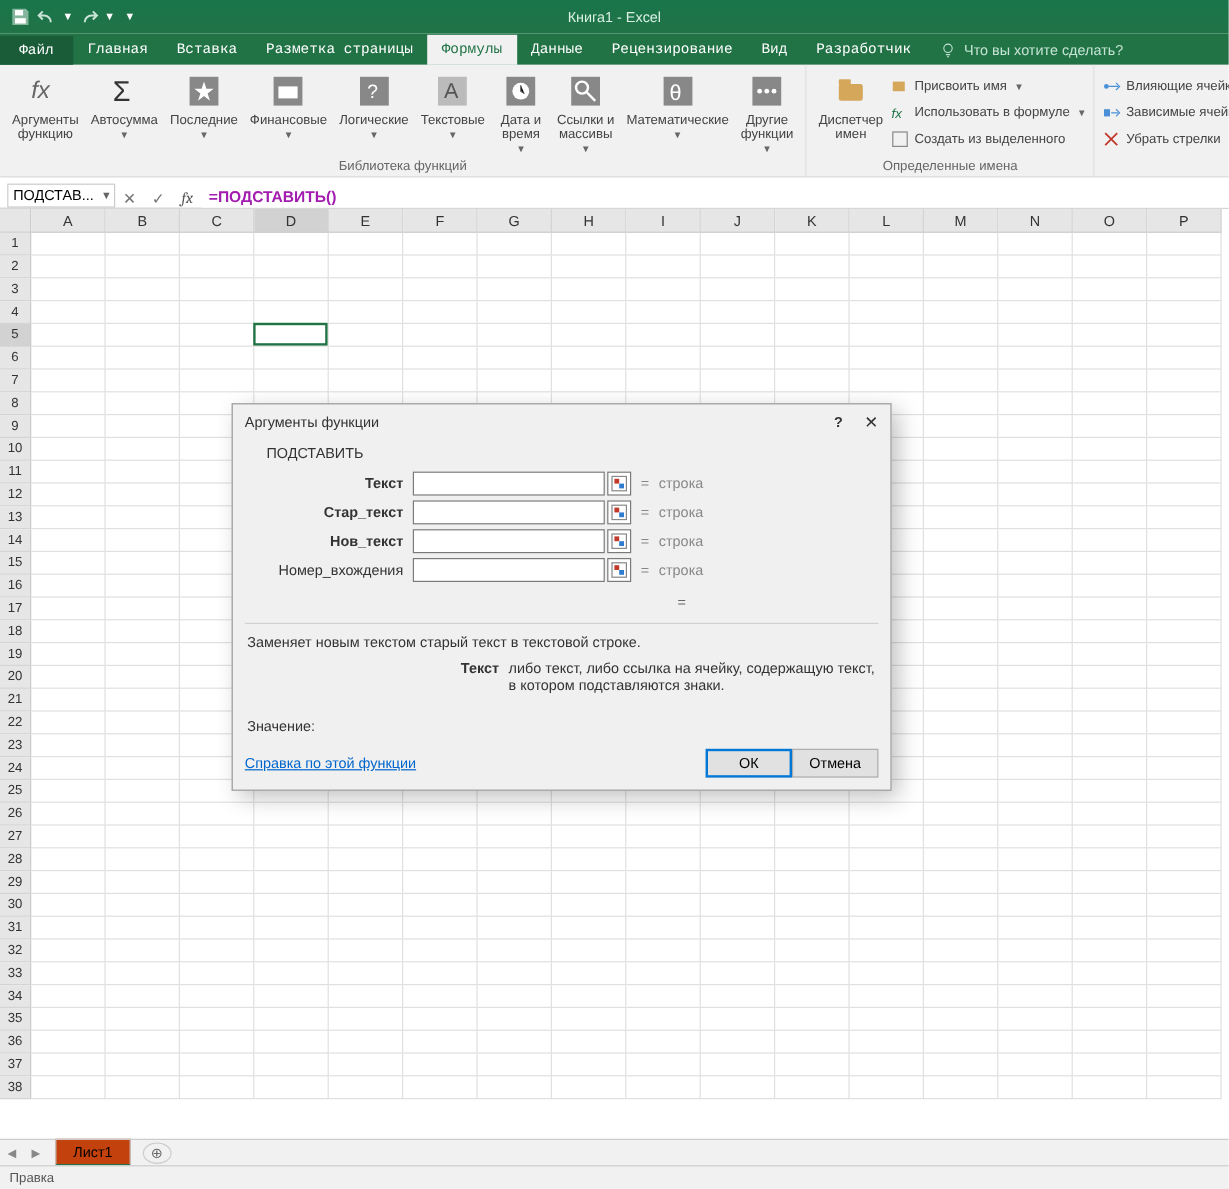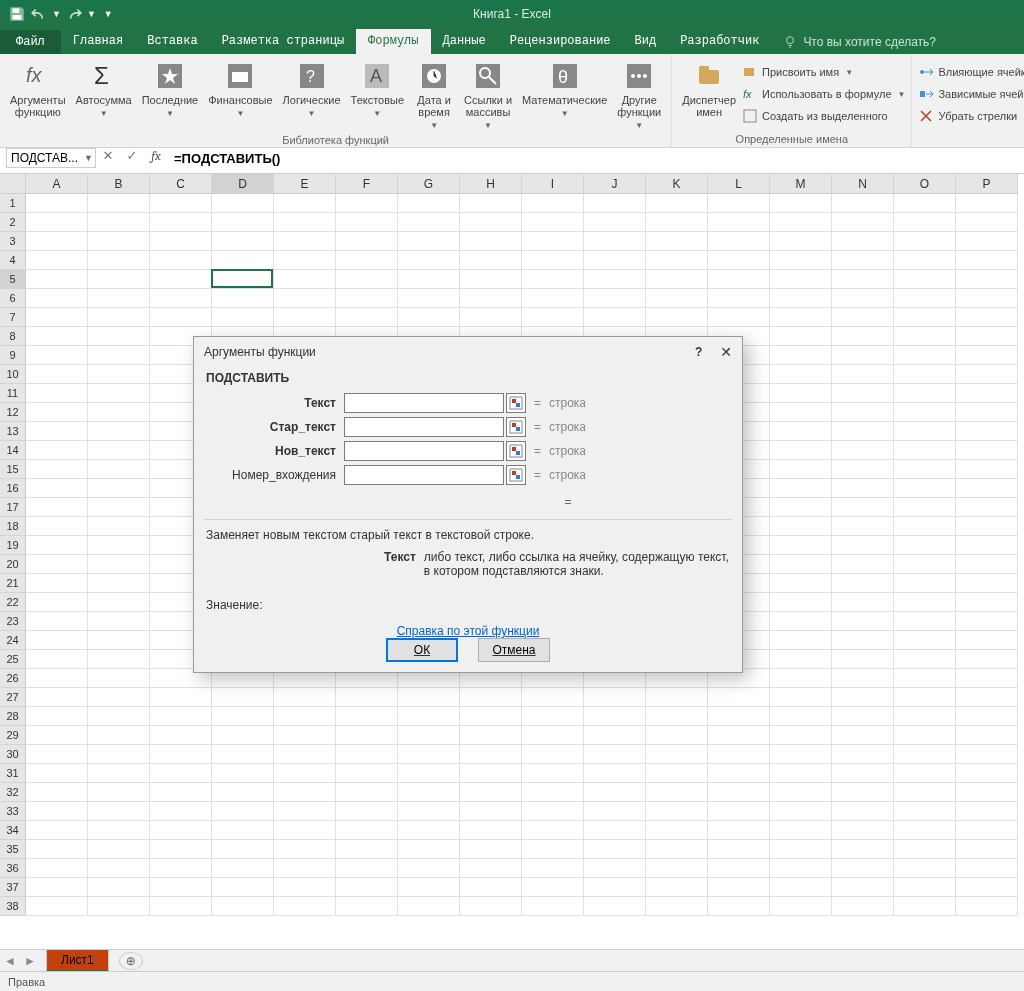--- a/index.html
+++ b/index.html
@@ -26,26 +26,26 @@
 .rgroup .btns { display:flex; gap:2px; }
 .bigbtn { display:flex; flex-direction:column; align-items:center; justify-content:flex-start; width: auto; min-width:48px; padding:2px 4px; cursor:pointer; text-align:center; }
 .bigbtn .ic { width:32px; height:32px; display:flex;align-items:center;justify-content:center; margin-bottom:2px;}
 .bigbtn .lbl { font-size:11px; color:#444; line-height:12px; white-space:pre-line; }
 .grouplabel { text-align:center; font-size:11px; color:#666; padding-bottom:2px; }
 .smalllist { display:flex; flex-direction:column; gap:2px; padding-top:4px;}
 .smallbtn { display:flex; align-items:center; gap:4px; height:20px; font-size:11px; color:#444; cursor:pointer; white-space:nowrap;}
 .smallbtn .si { width:16px; height:16px; display:flex;align-items:center;justify-content:center;}
 
 
-.fbar-row { height: 26px; border-bottom:1px solid #ccc; display:flex; align-items:flex-start; background:#fff; }
+.fbar-row { height: 26px; border-bottom:1px solid #ccc; display:flex; align-items:flex-end; background:#fff; }
 .namebox { width:90px; height:20px; margin-left:6px; border:1px solid #ccc; display:flex;align-items:center;padding:0 4px;font-size:12px; position:relative; }
 .namebox .dd { position:absolute; right:2px; font-size:9px; color:#666; }
 .fb-btn { width:24px; text-align:center; color:#777; cursor:pointer; font-size:13px;}
 .fb-btn.fx { font-style:italic; font-family: "Cambria", serif; color:#555; }
-.formula-input { flex:1; border:none; outline:none; font-size:13px; padding-left:6px; font-weight:bold; color:#000000; height:20px; }
+.formula-input { flex:1; border:none; outline:none; font-size:13px; padding-left:6px; font-weight:bold; color:#a21caf; height:20px; }
 
 
 .grid-wrap { position:relative; }
 .corner { position:absolute; left:0; top:0; width:26px; height:20px; background:#e6e6e6; border-right:1px solid #ccc; border-bottom:1px solid #ccc; }
 .colheaders { position:absolute; left:26px; top:0; right:0; height:20px; display:flex; }
 .colh { width:62px; border-right:1px solid #d4d4d4; border-bottom:1px solid #ccc; background:#e6e6e6; text-align:center; font-size:12px; color:#333; line-height:20px;}
 .colh.active { background:#d2d2d2; }
 .rowheaders { position:absolute; left:0; top:20px; width:26px; }
 .rowh { height:19px; border-bottom:1px solid #d4d4d4; border-right:1px solid #ccc; background:#e6e6e6; text-align:center; font-size:11px; color:#333; line-height:19px;}
 .rowh.active { background:#d2d2d2; }
@@ -63,37 +63,37 @@
 
 .statusbar { position:absolute; bottom:0; left:0; right:0; height:20px; background:#f1f1f1; border-top:1px solid #ccc; display:flex; align-items:center; padding-left:8px; font-size:11px; color:#555;}
 
 
 .dialog { position:absolute; left:193px; top:336px; width:550px; background:#f0f0f0; border:1px solid #9a9a9a; box-shadow: 6px 6px 18px rgba(0,0,0,0.25); font-size:12px; color:#333;}
 .dlg-title { height:30px; display:flex; align-items:center; justify-content:space-between; padding:0 10px; font-size:12px;}
 .dlg-title .right { display:flex; gap:18px; align-items:center;}
 .dlg-close { font-size:14px; cursor:pointer; }
 .dlg-help { cursor:pointer; font-weight:bold;}
 .dlg-body { padding: 0 10px 10px 10px; }
-.dlg-funcname { font-weight:bold; padding:4px 0 8px 2px; }
+.dlg-funcname { font-weight:normal; padding:4px 0 8px 2px;margin-left:16px; }
 .dlg-row { display:flex; align-items:center; margin-bottom:4px; }
 .dlg-row .lbl { width:140px; text-align:right; padding-right:8px; font-weight:bold;}
 .dlg-row input { width:160px; height:20px; border:1px solid #7a7a7a; padding:0 3px; font-size:12px;}
 .refbtn { width:20px; height:20px; border:1px solid #7a7a7a; margin-left:2px; display:flex;align-items:center;justify-content:center; background:#fff; cursor:pointer;}
 .refbtn svg { width:14px;height:14px;}
 .dlg-eq { padding:0 8px; color:#888;}
 .dlg-hint { color:#888; }
 .dlg-rule { border-top:1px solid #d0d0d0; margin:10px 0 6px; }
 .dlg-desc { padding:2px 0 8px 2px; }
 .dlg-argdesc { display:flex; padding-left:180px; }
 .dlg-argdesc .an { font-weight:bold; padding-right:8px;}
 .dlg-argdesc .ad { flex:1; }
 .dlg-value { padding:20px 0 6px 2px; }
 .dlg-link { color:#0066cc; text-decoration:underline; cursor:pointer; }
-.dlg-foot { display:flex; justify-content:space-between; align-items:center; padding-top:6px;flex-direction:column;}
-.dlg-btns { display:flex; gap:20px;text-decoration:underline;}
+.dlg-foot { display:flex; justify-content:space-between; align-items:center; padding-top:6px;}
+.dlg-btns { display:flex; gap:0;}
 .dlg-btn { width:72px; height:24px; border:1px solid #adadad; background:#e1e1e1; cursor:pointer; font-size:12px;}
 .dlg-btn.primary { border:2px solid #0078d7; }
 
 svg { display:block; }
 </style>
 </head>
 <body>
 
 <div class="titlebar">
   <div class="qat">

